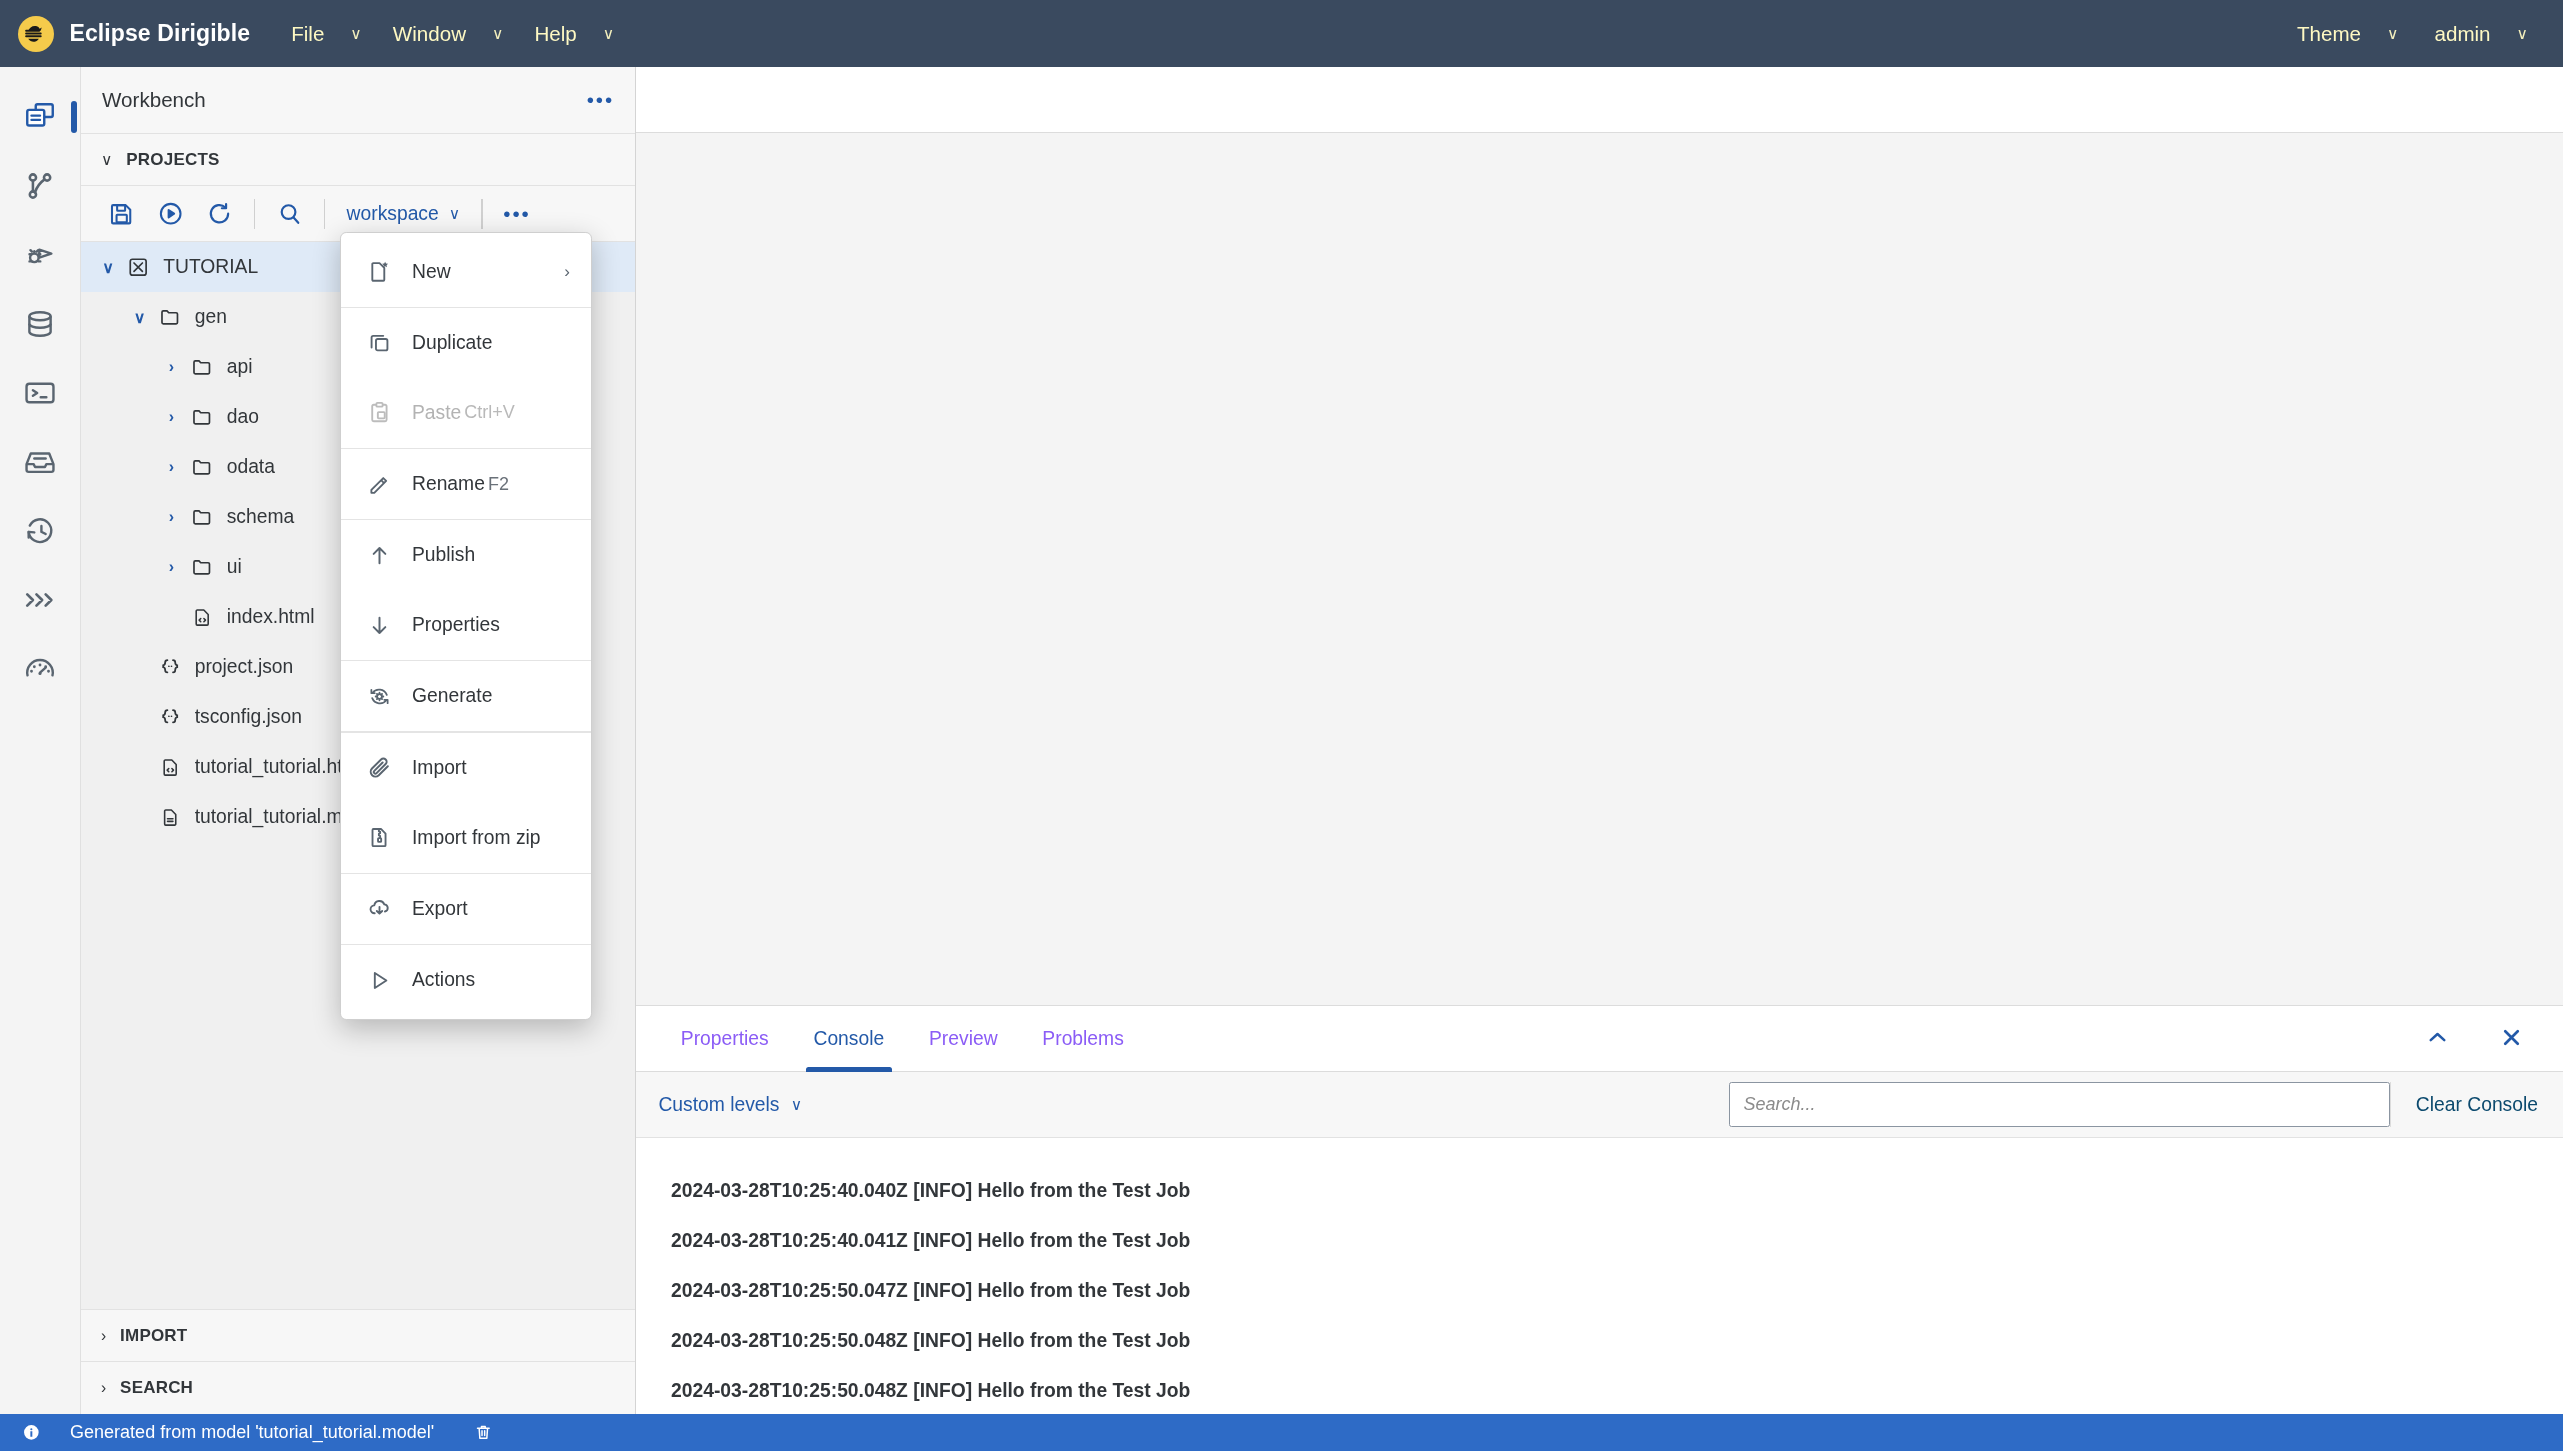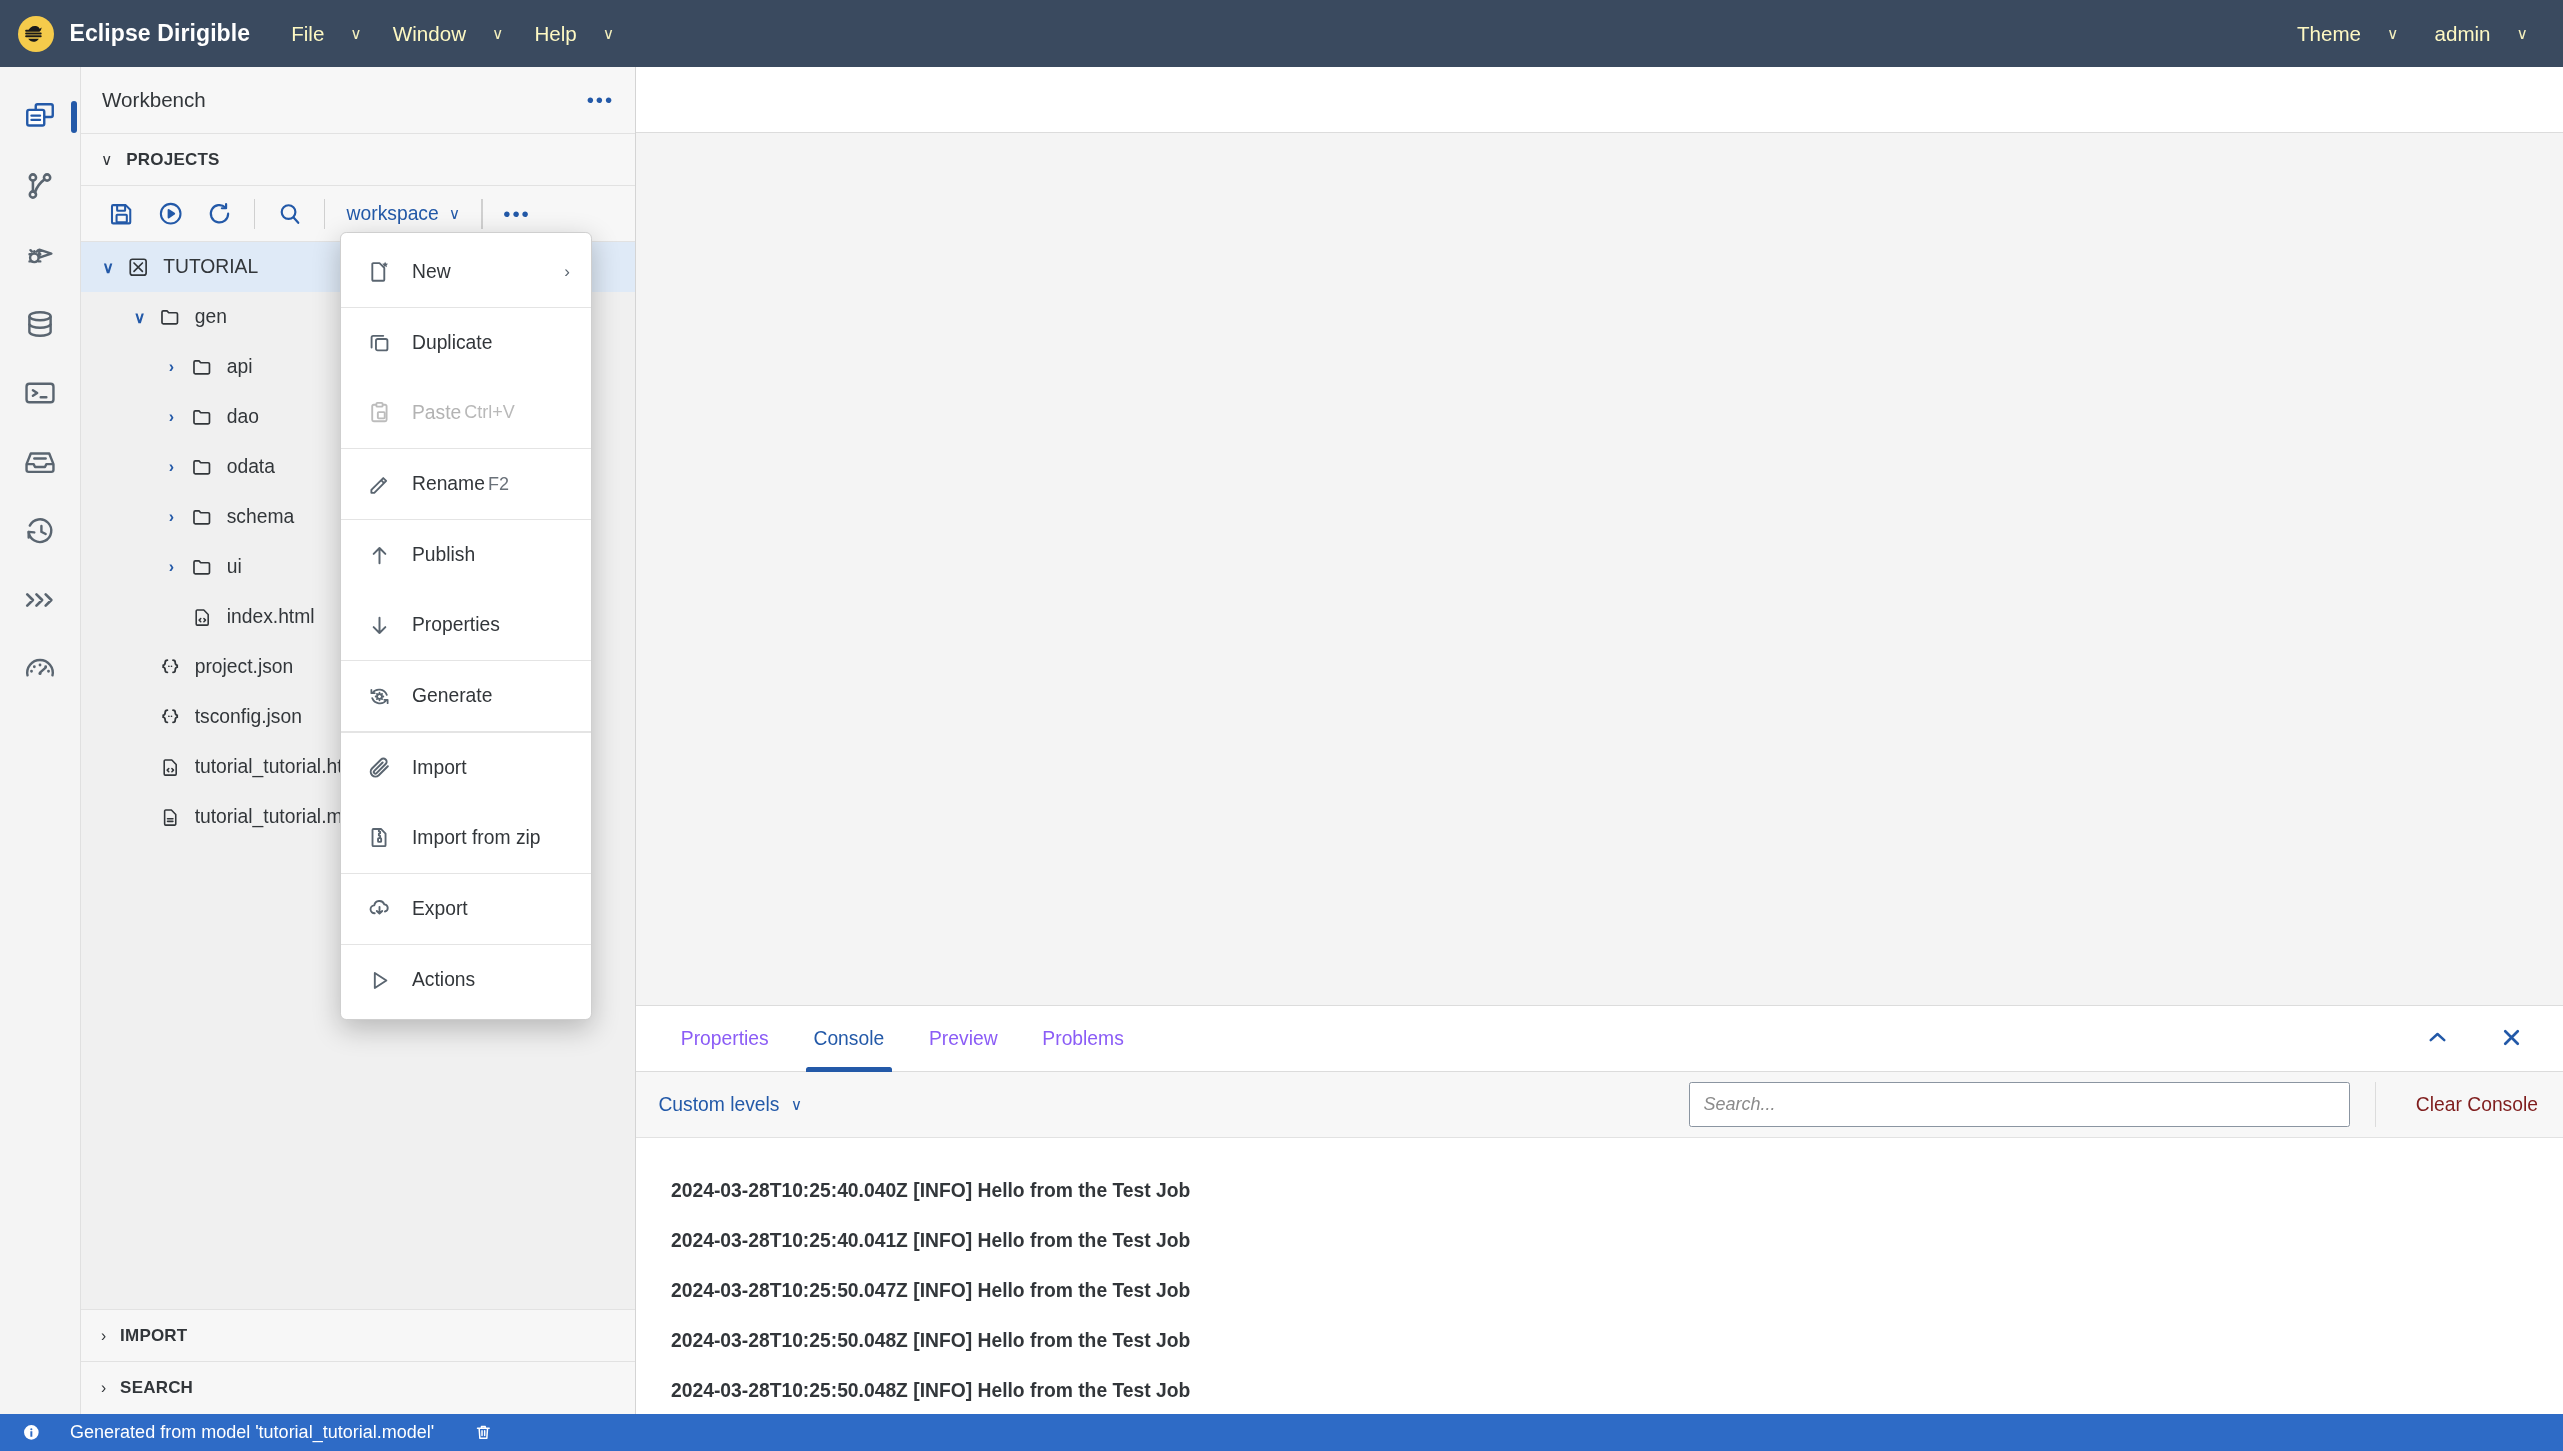--- a/index.html
+++ b/index.html
@@ -128,22 +128,22 @@
   .csearch {
     margin-left: auto; width: 661px; height: 45px; background: #fff;
     border: 1.2px solid #8b95a1; border-radius: 2.5px; display: flex; align-items: center; padding: 0 13.7px;
   }
   .csearch input {
     border: 0; outline: 0; width: 100%; font-size: 18px;
     font-family: "Liberation Sans", sans-serif; color: #32363a; background: transparent;
   }
   .csearch input::placeholder { color: #8b8b8b; font-style: italic; }
   .clear-btn {
-    margin-left: 25px; font-size: 19.3px; color: #7f1d1d; cursor: pointer;
-    white-space: nowrap; padding-left: 40px; border-left: 1.2px solid #dcdcdc; height: 45px;
+    font-size: 19.3px; color: #0c4a6e; cursor: pointer;
+    white-space: nowrap; padding-left: 25px; border-left: 1.2px solid #dcdcdc; height: 45px;
     display: flex; align-items: center;
   }
 
   .logs { flex: 1 1 auto; overflow: hidden; padding: 2.5px 0 0 0; background: #fff; }
   .logline {
     height: 50px; display: flex; align-items: center; padding-left: 35px;
     font-size: 19.3px; color: #32363a; white-space: nowrap; font-weight: bold;
   }
   .logline.cut { height: 25px; overflow: hidden; align-items: flex-end; color: #32363a; }
 

